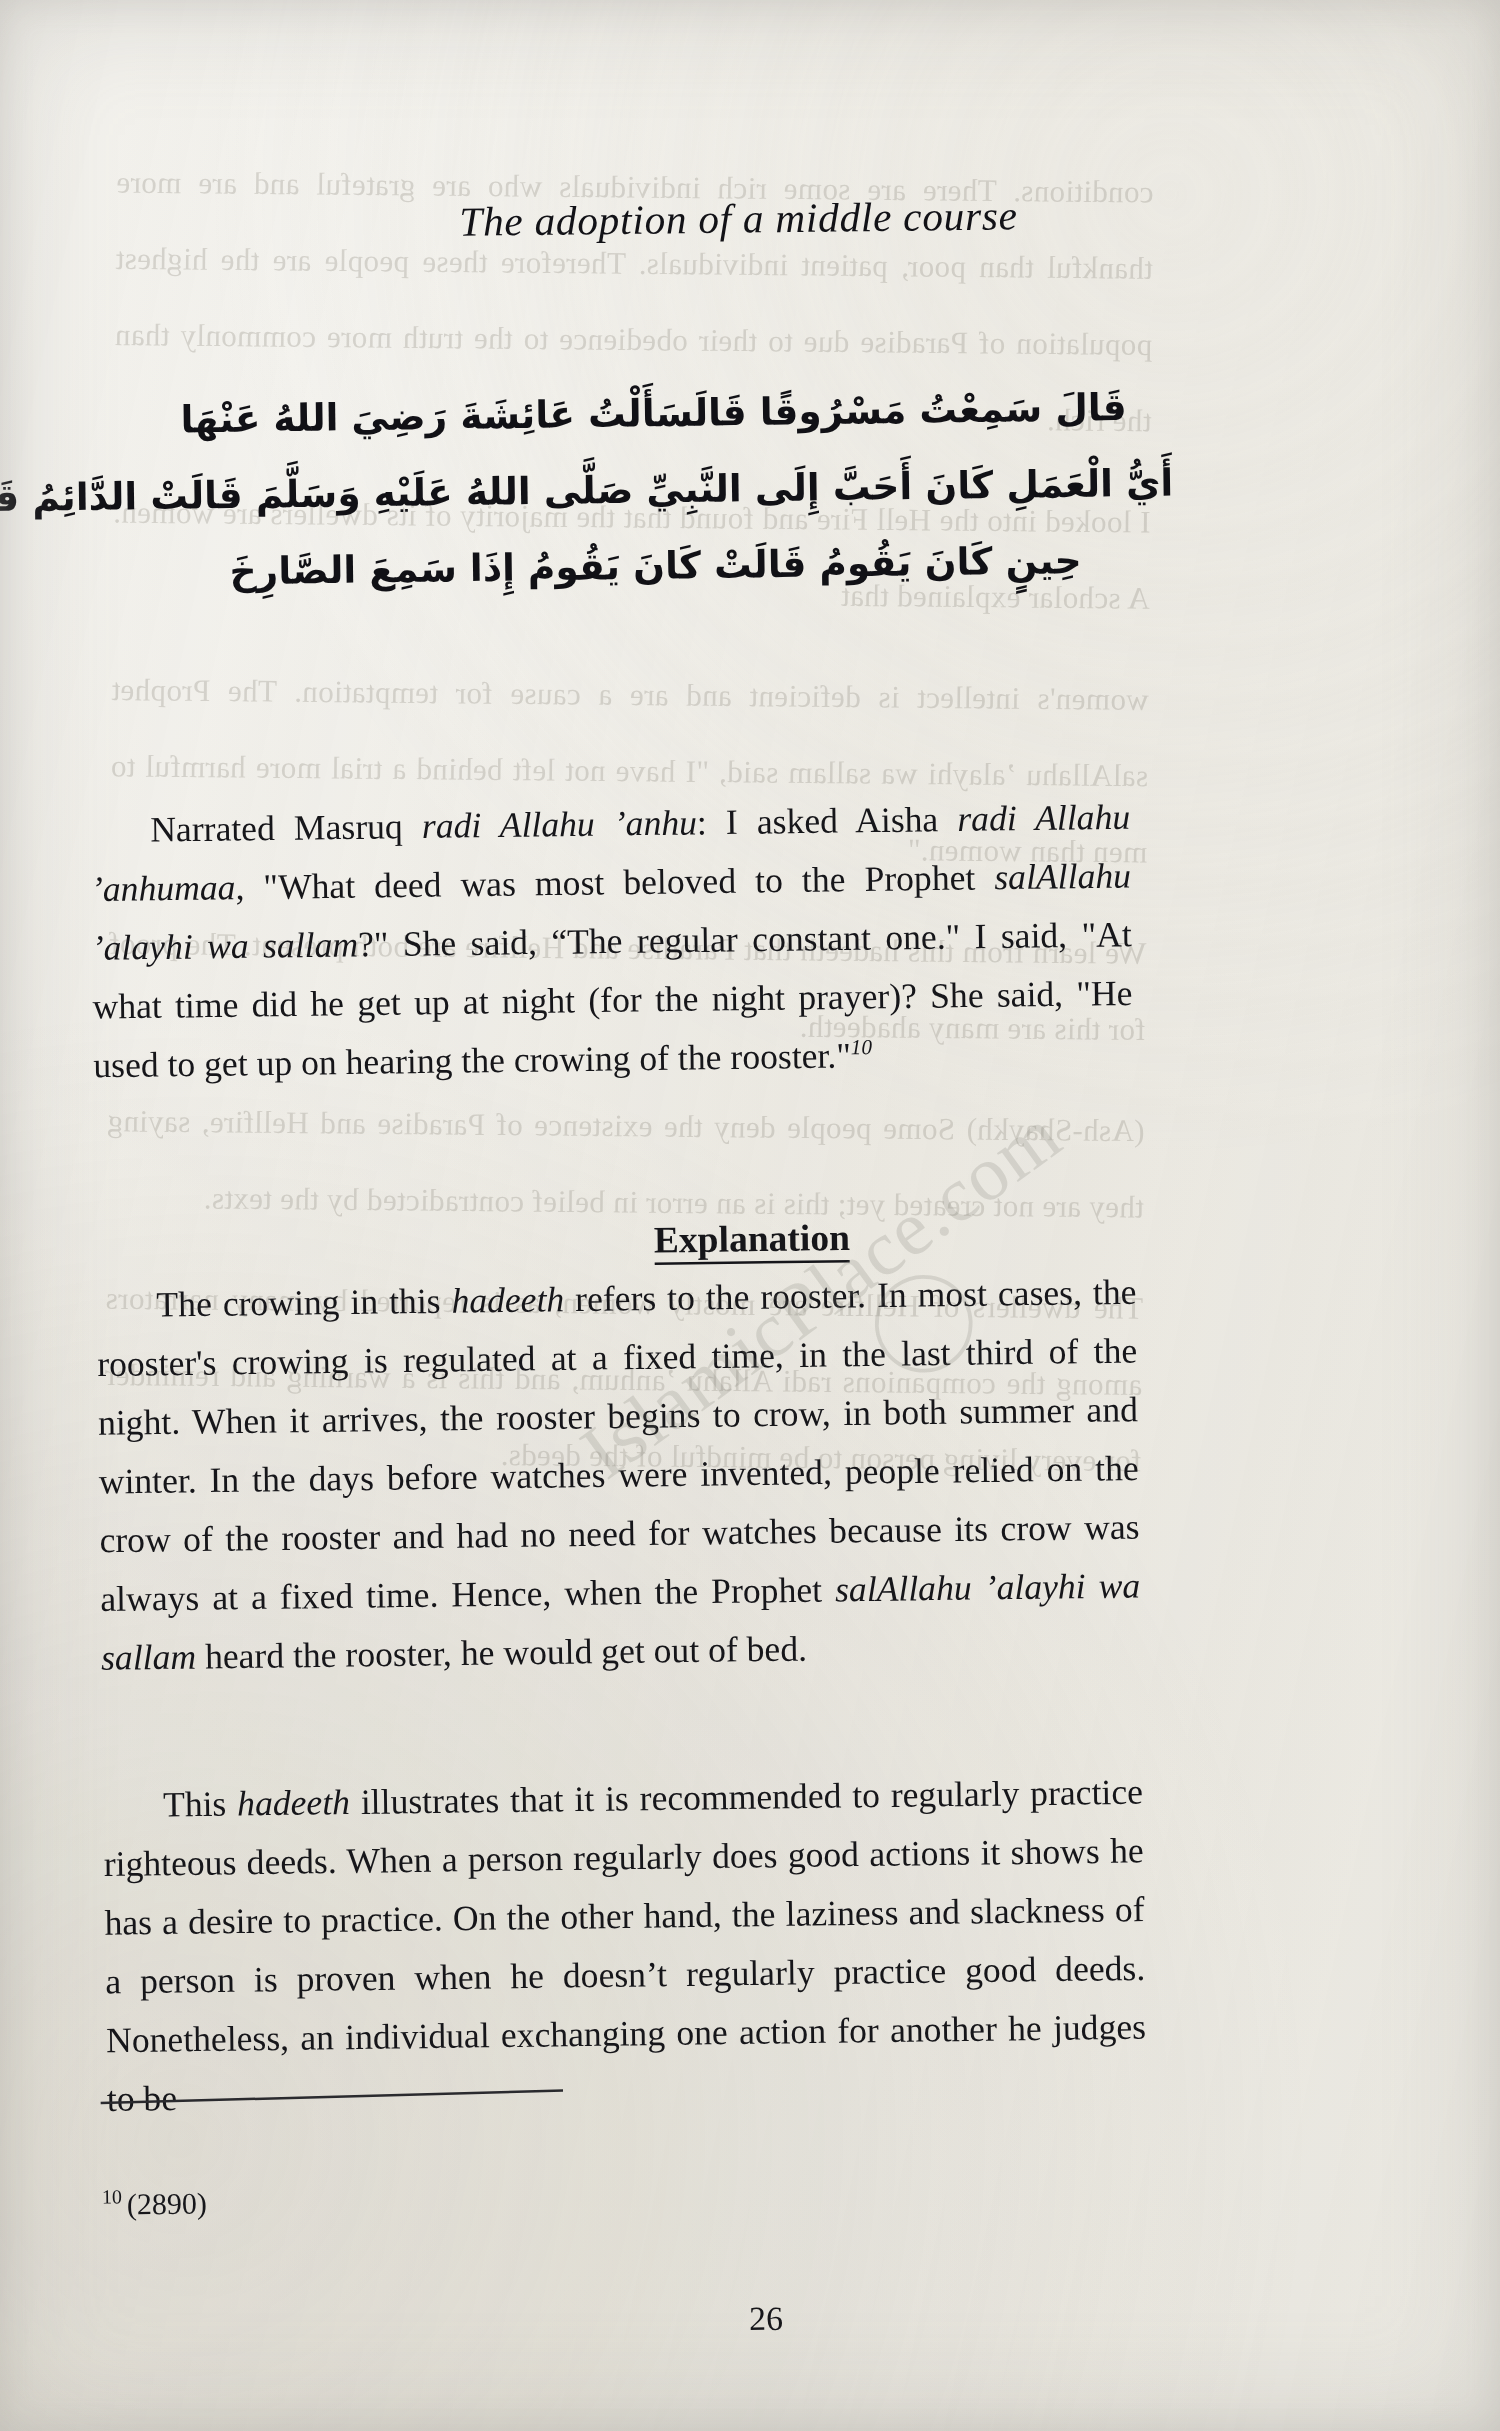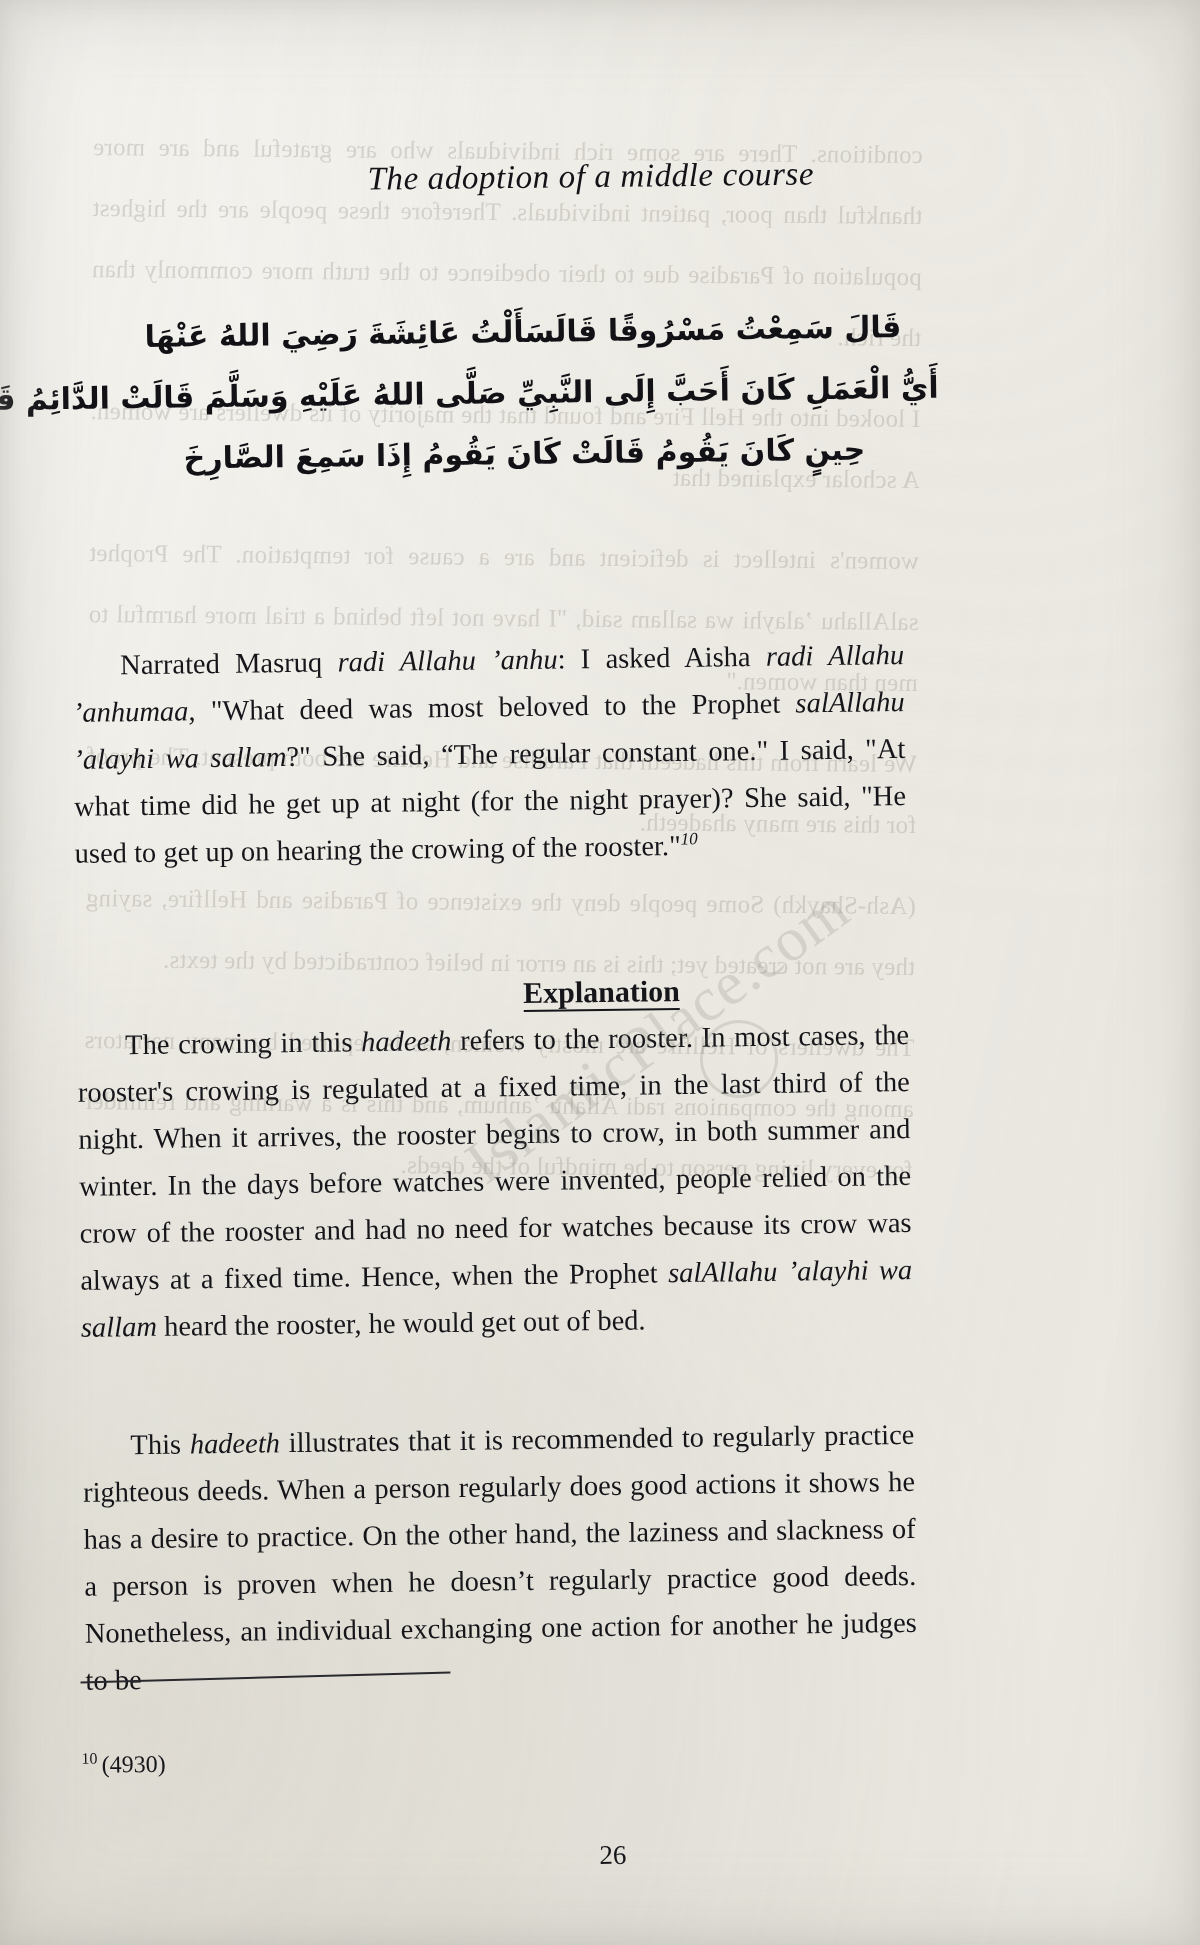--- a/index.html
+++ b/index.html
@@ -236,21 +236,21 @@
     <div class="section-heading">
       <span>Explanation</span>
     </div>
 
     <div class="body-para" id="para-1"><span>The crowing in this </span><i>hadeeth</i><span> refers to the rooster. In most cases, the rooster's crowing is regulated at a fixed time, in the last third of the night. When it arrives, the rooster begins to crow, in both summer and winter. In the days before watches were invented, people relied on the crow of the rooster and had no need for watches because its crow was always at a fixed time. Hence, when the Prophet </span><i>salAllahu ’alayhi wa sallam</i><span> heard the rooster, he would get out of bed.</span></div>
     <div class="body-para" id="para-2"><span>This </span><i>hadeeth</i><span> illustrates that it is recommended to regularly practice righteous deeds. When a person regularly does good actions it shows he has a desire to practice. On the other hand, the laziness and slackness of a person is proven when he doesn’t regularly practice good deeds. Nonetheless, an individual exchanging one action for another he judges to be</span></div>
 
     <div class="footnote-rule"></div>
 
     <div class="footnote">
-      <sup>10</sup><span>(4930)</span>
+      <sup>10</sup><span>(2890)</span>
     </div>
 
     <div class="page-number">26</div>
   </div>
 
   <div class="watermark">IslamicPlace.com</div>
   <div class="wm-ring"></div>
 
   <div class="vignette"></div>
 </div>

